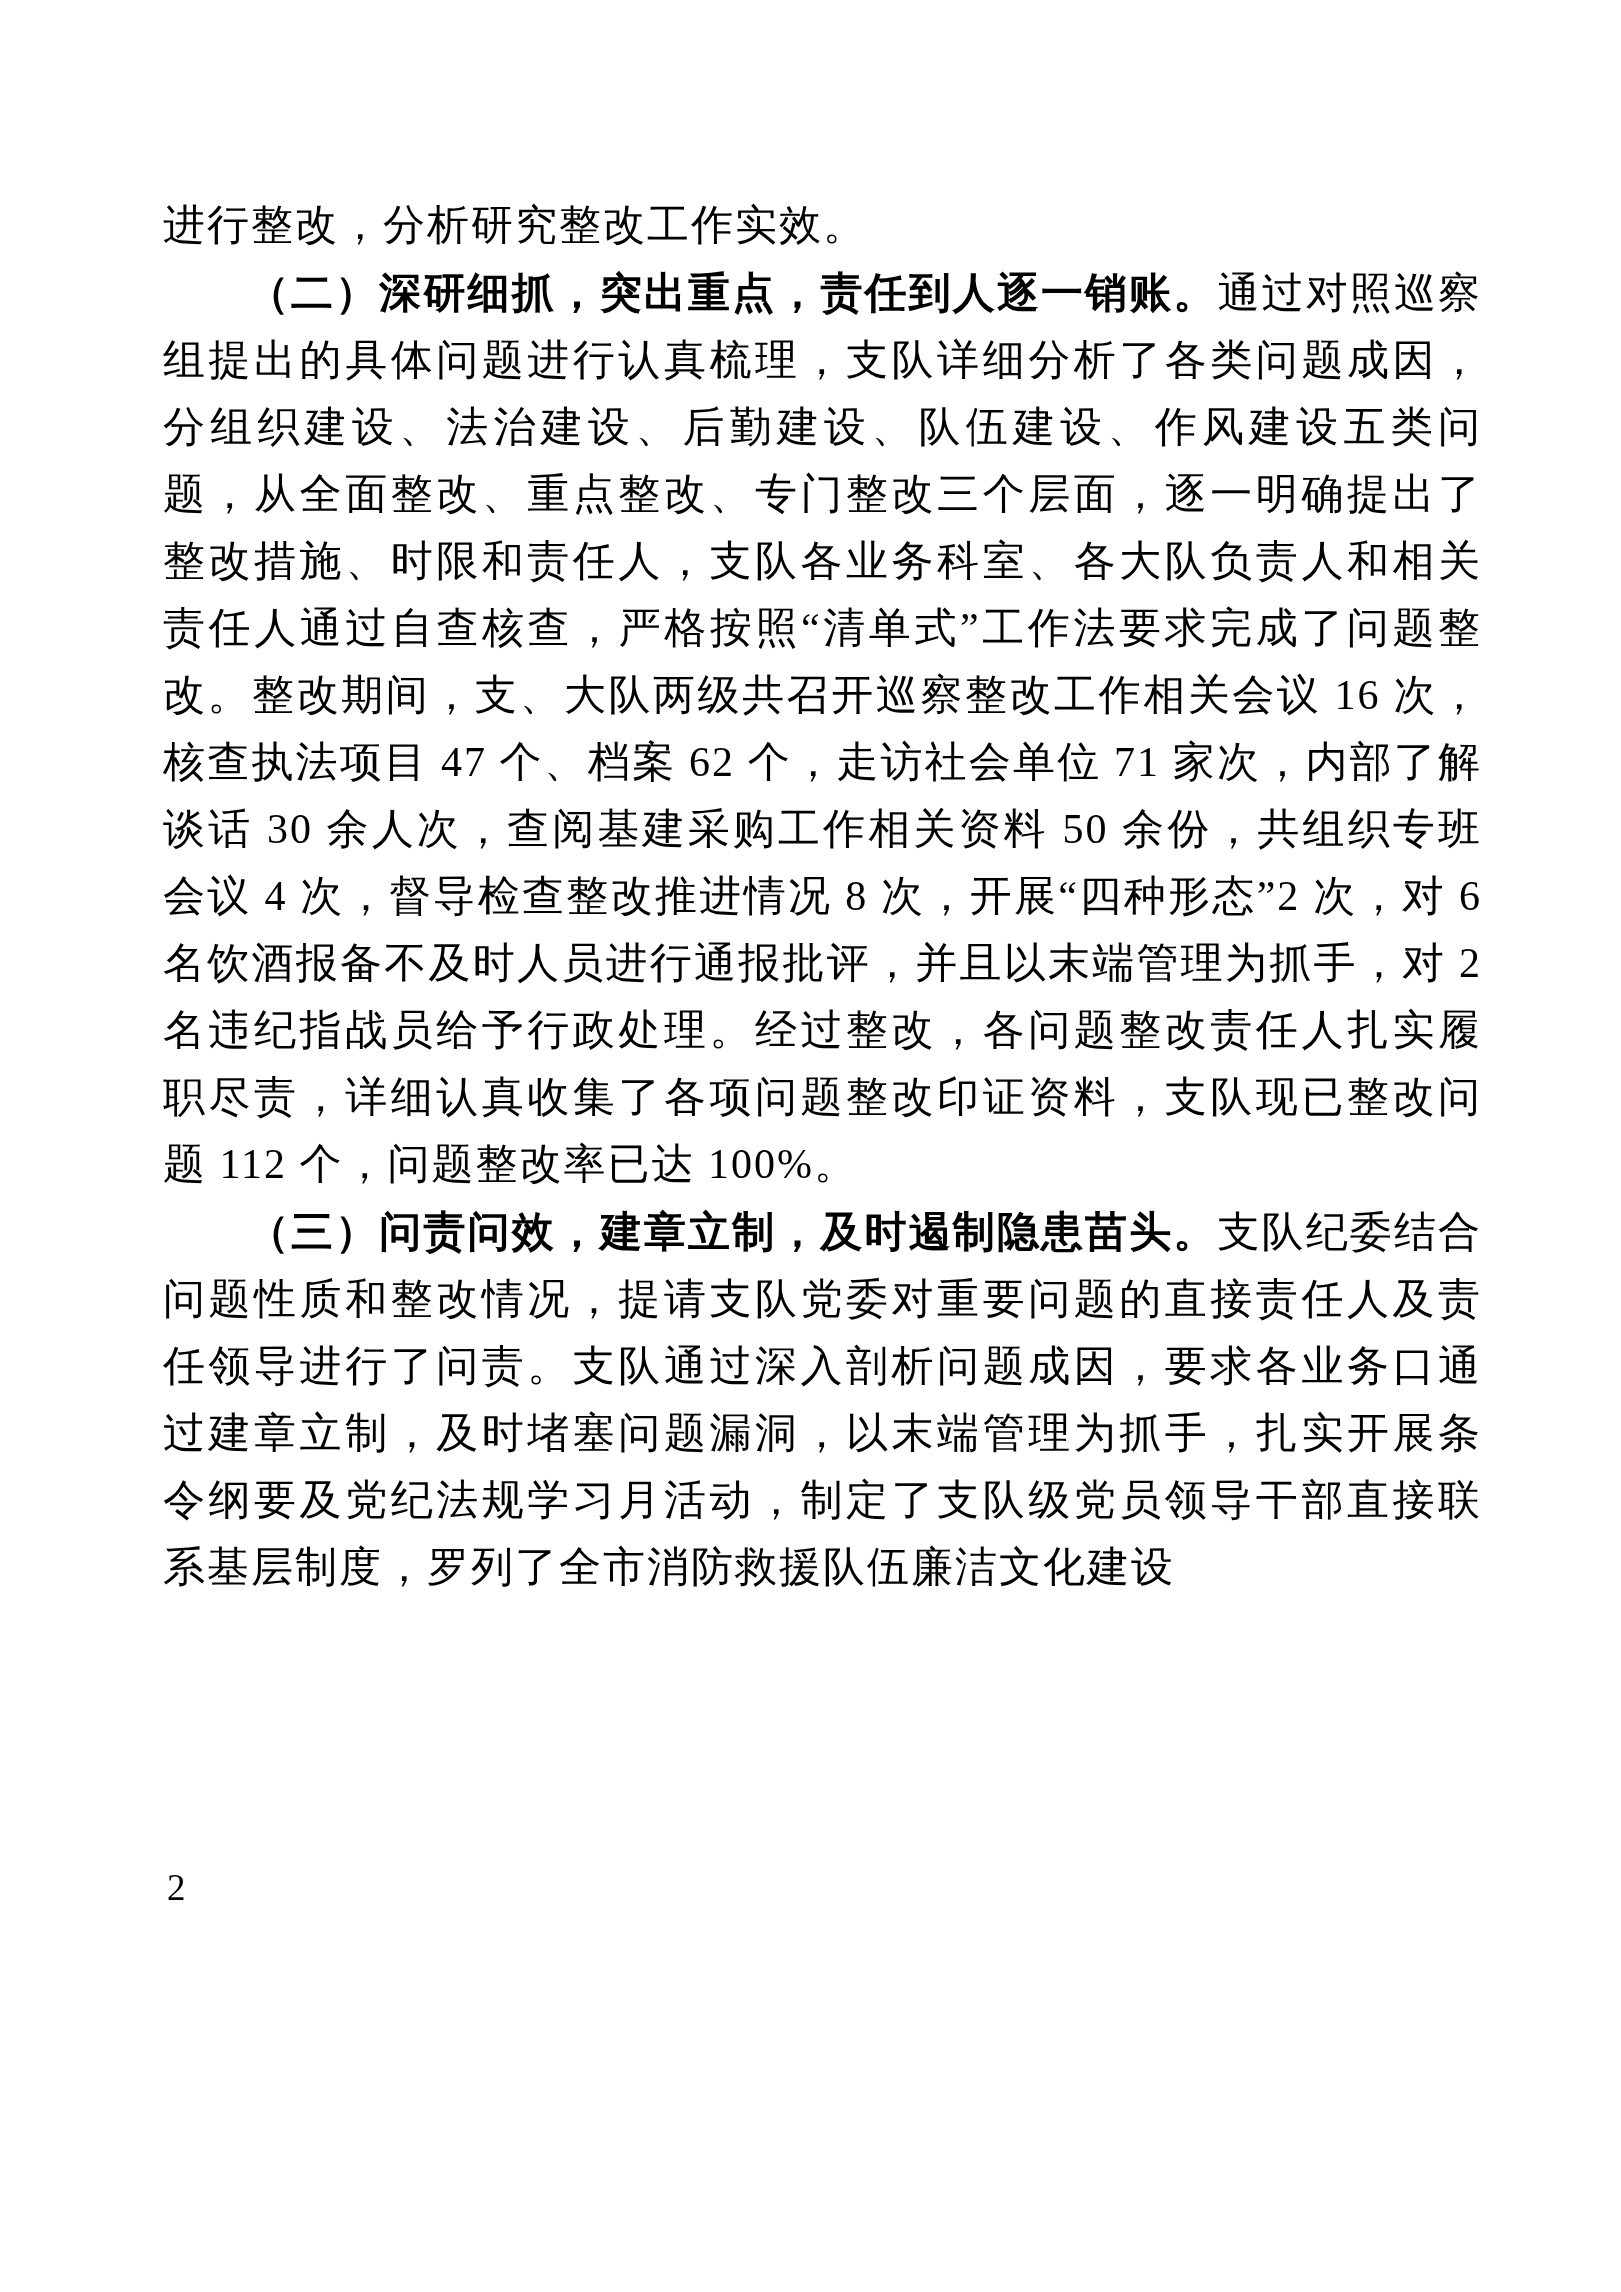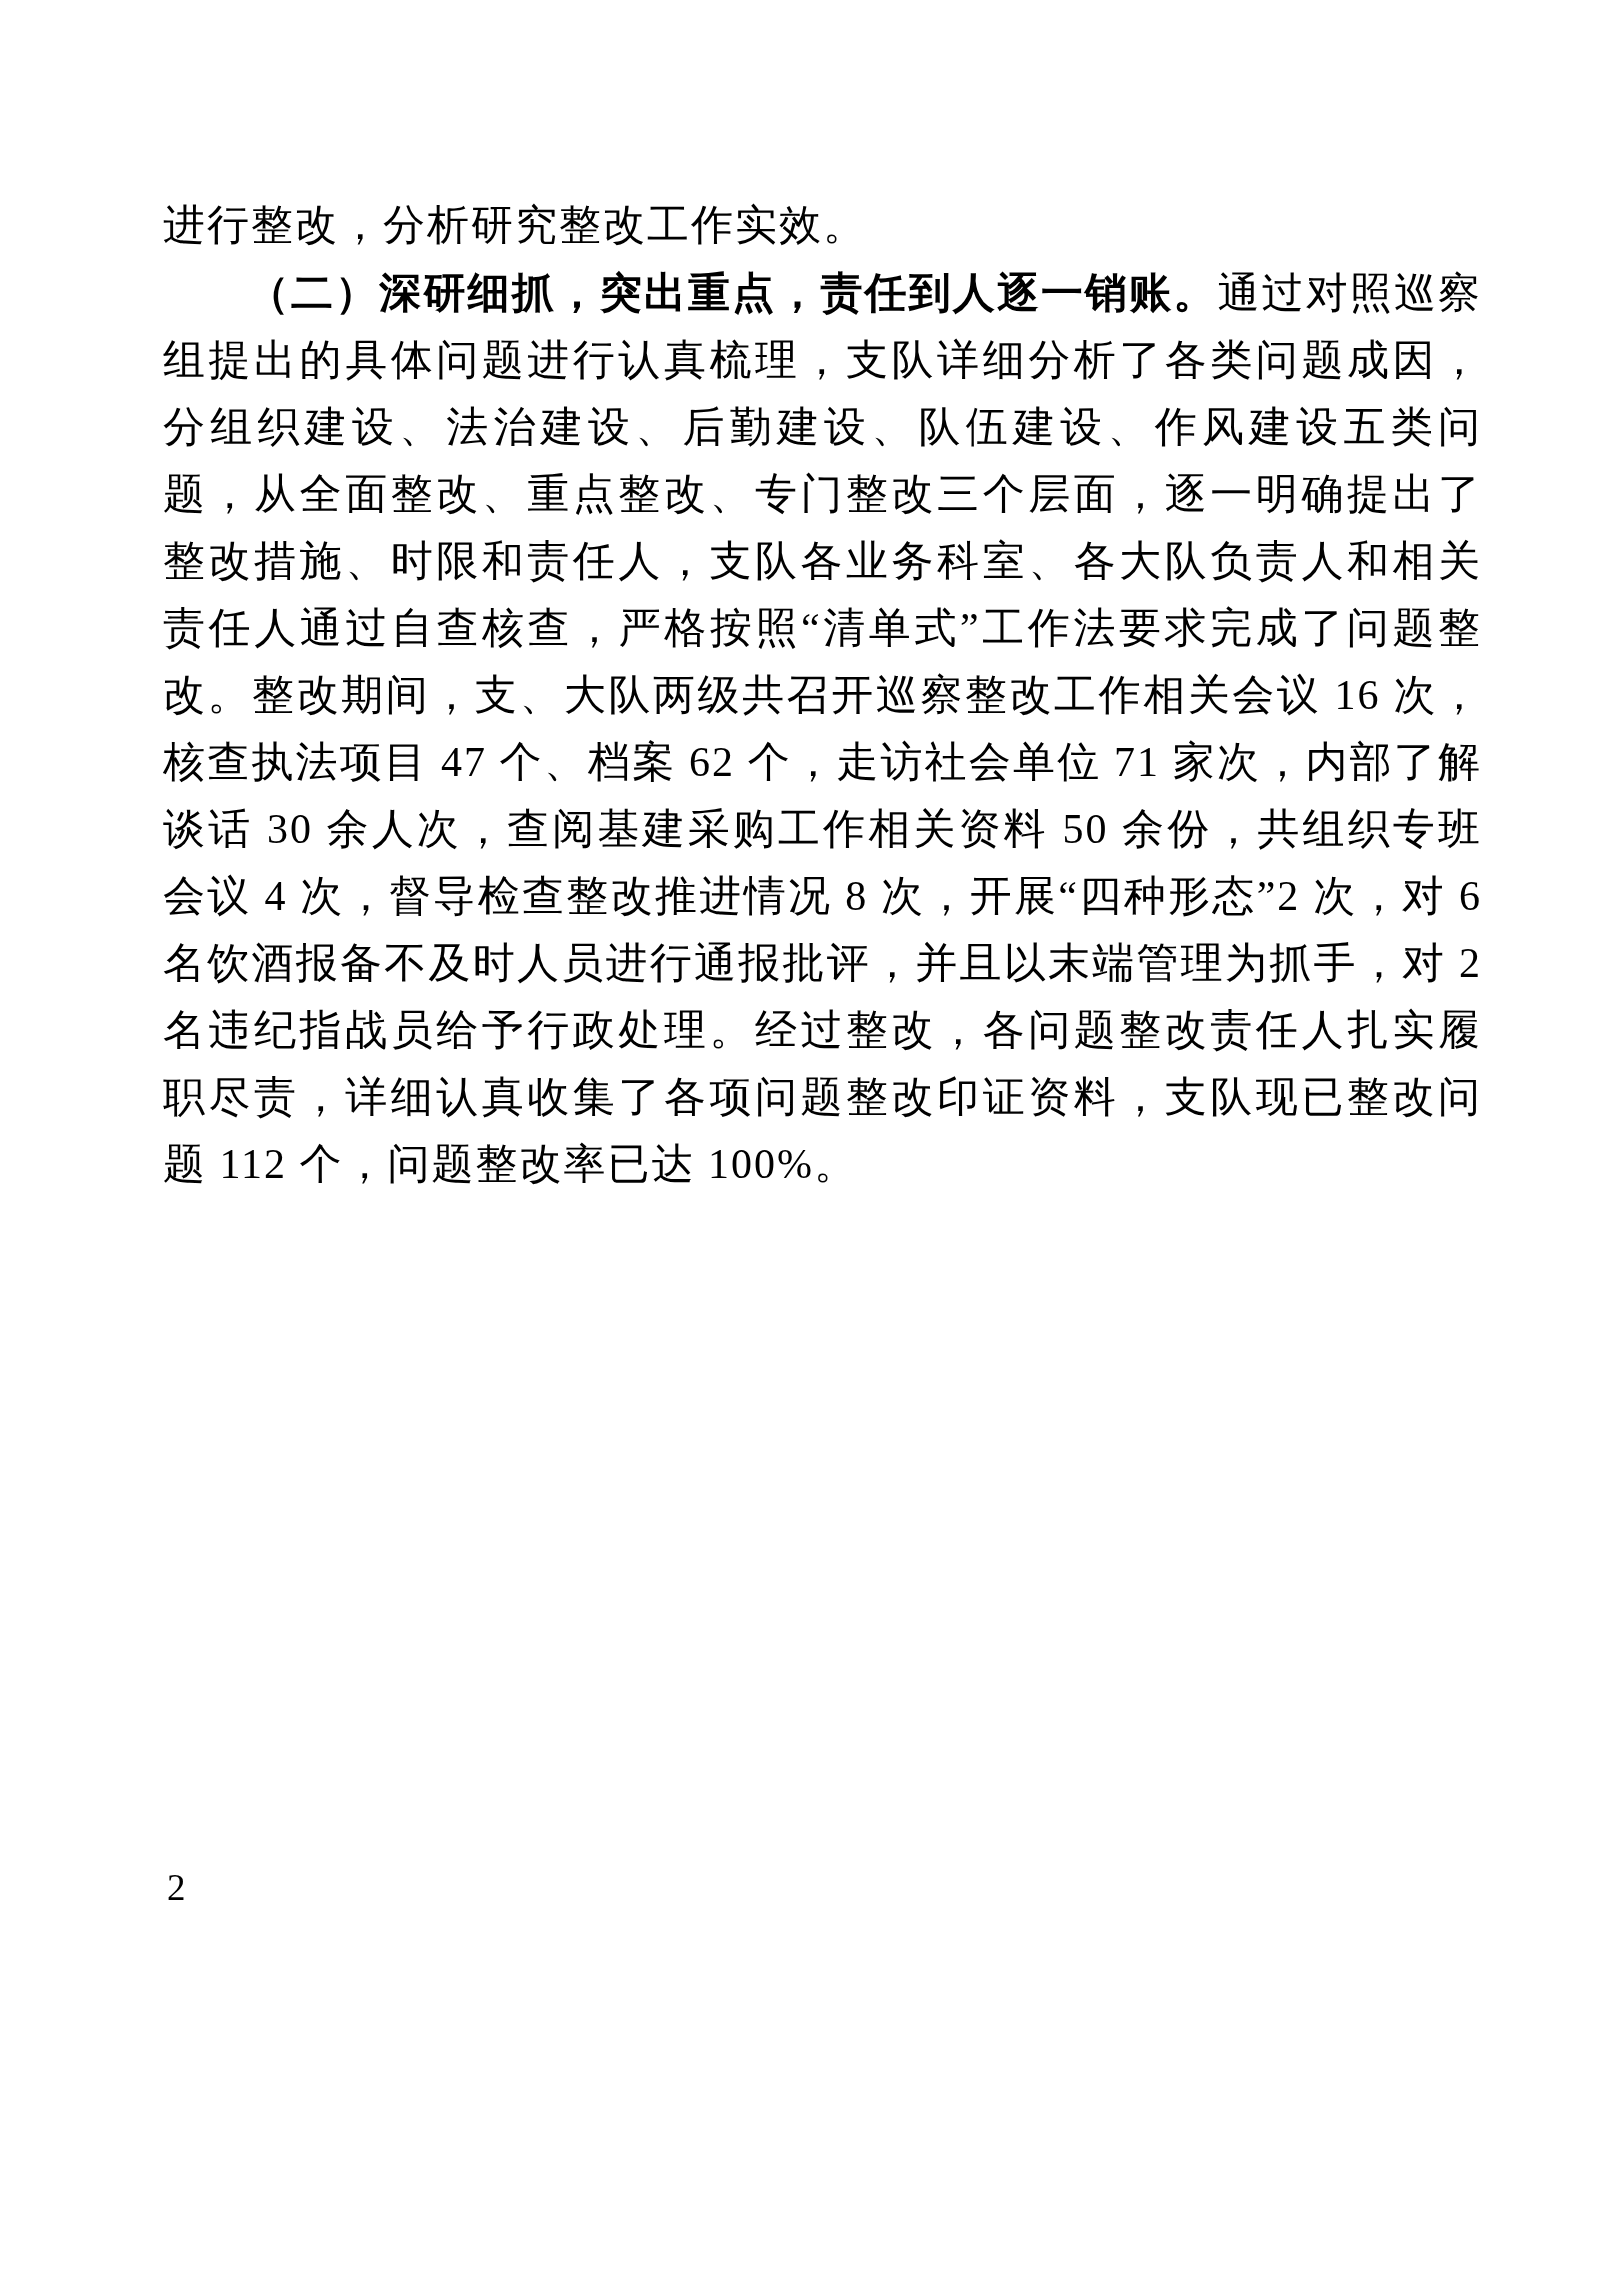--- a/index.html
+++ b/index.html
@@ -51,16 +51,17 @@
   }
 </style>
 </head>
 <body>
 
 <div class="page">
   <div class="content">
 
   <p class="para"><span class="seg-normal">进行整改，分析研究整改工作实效。</span></p>
       <p class="para indent"><span class="seg-bold">（二）深研细抓，突出重点，责任到人逐一销账。</span><span class="seg-normal">通过对照巡察组提出的具体问题进行认真梳理，支队详细分析了各类问题成因，分组织建设、法治建设、后勤建设、队伍建设、作风建设五类问题，从全面整改、重点整改、专门整改三个层面，逐一明确提出了整改措施、时限和责任人，支队各业务科室、各大队负责人和相关责任人通过自查核查，严格按照“清单式”工作法要求完成了问题整改。整改期间，支、大队两级共召开巡察整改工作相关会议 16 次，核查执法项目 47 个、档案 62 个，走访社会单位 71 家次，内部了解谈话 30 余人次，查阅基建采购工作相关资料 50 余份，共组织专班会议 4 次，督导检查整改推进情况 8 次，开展“四种形态”2 次，对 6 名饮酒报备不及时人员进行通报批评，并且以末端管理为抓手，对 2 名违纪指战员给予行政处理。经过整改，各问题整改责任人扎实履职尽责，详细认真收集了各项问题整改印证资料，支队现已整改问题 112 个，问题整改率已达 100%。</span></p>
+      <p class="para indent"><span class="seg-bold">（三）问责问效，建章立制，及时遏制隐患苗头。</span><span class="seg-normal">支队纪委结合问题性质和整改情况，提请支队党委对重要问题的直接责任人及责任领导进行了问责。支队通过深入剖析问题成因，要求各业务口通过建章立制，及时堵塞问题漏洞，以末端管理为抓手，扎实开展条令纲要及党纪法规学习月活动，制定了支队级党员领导干部直接联系基层制度，罗列了全市消防救援队伍廉洁文化建设</span></p>
     </div>
   <div class="footer-pagenum">2</div>
 </div>
 
 
 </body></html>

